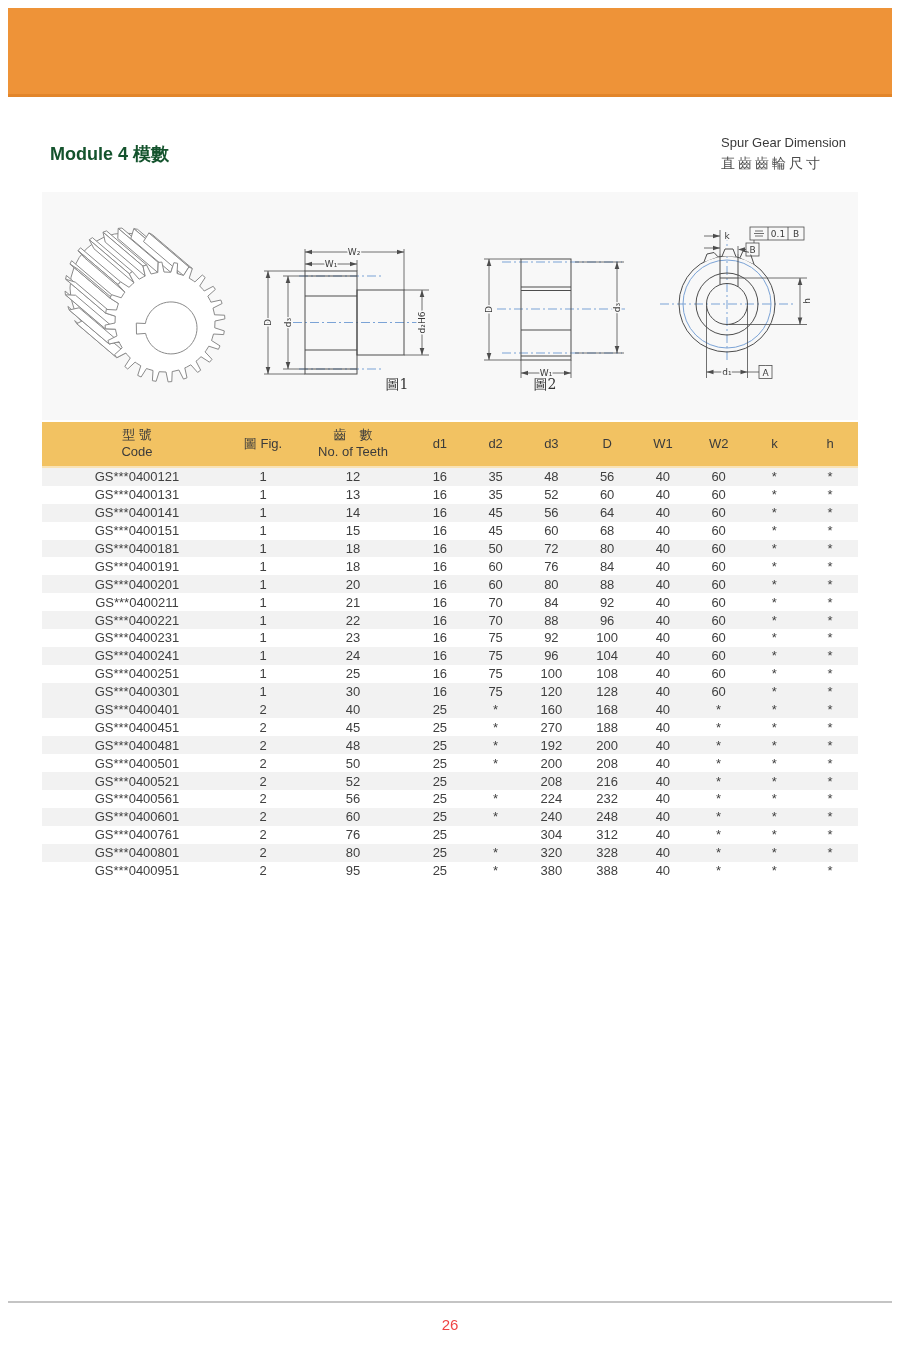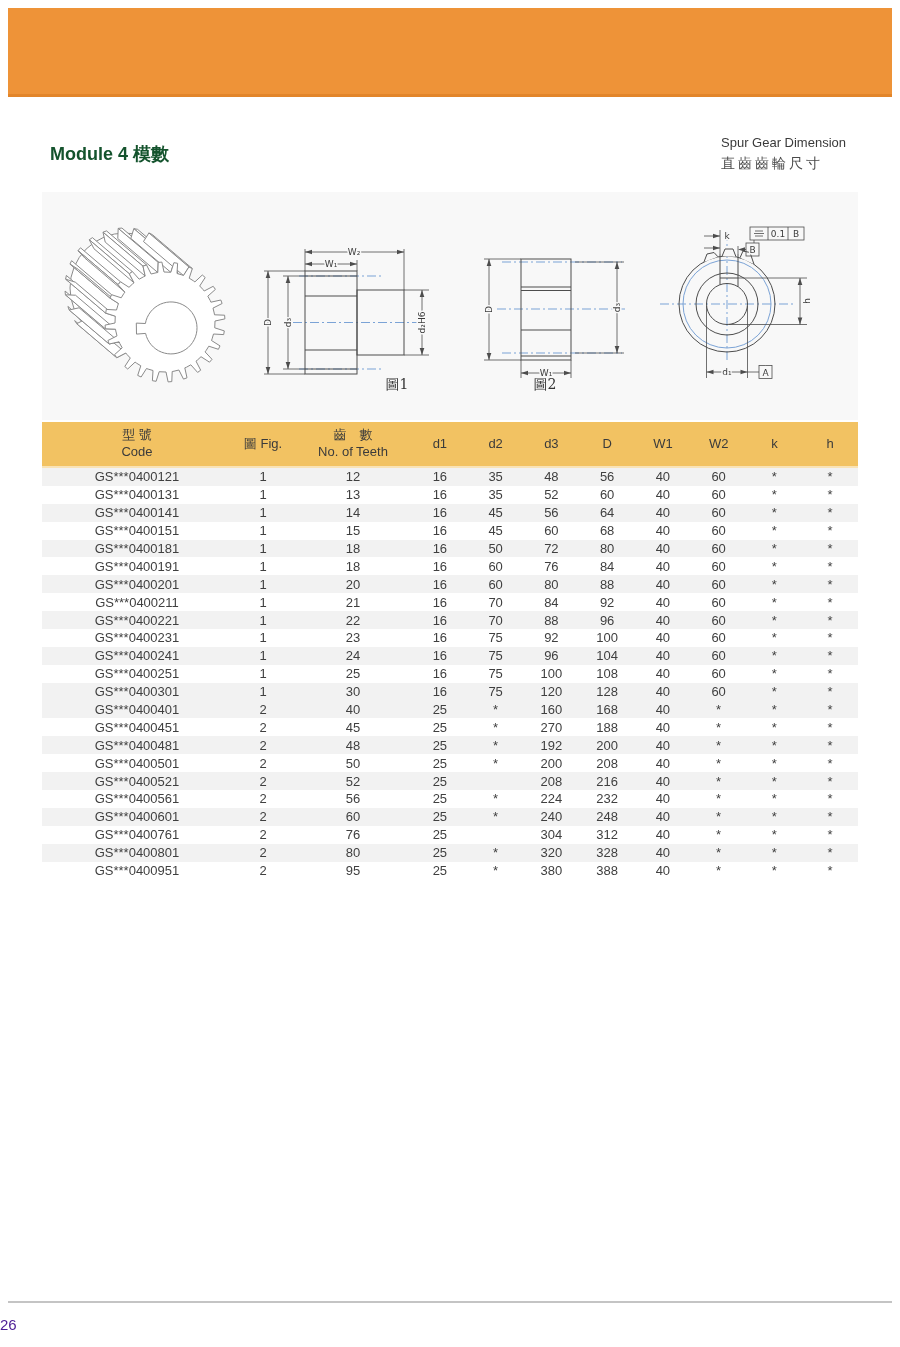--- a/index.html
+++ b/index.html
@@ -25,22 +25,22 @@
     font-family:"DejaVu Sans",sans-serif;}
   .g3d{stroke:#8a8a8a;stroke-width:1;stroke-linejoin:round;}
   
   .gear-table{position:absolute;left:42px;top:422px;width:816px;border-collapse:collapse;
     table-layout:fixed;font-size:13px;color:#3f3f3f;}
   .gear-table thead th{background:#f2c262;height:44px;font-weight:normal;vertical-align:middle;
     text-align:center;line-height:1.3;border-bottom:2px solid #f9e3b6;color:#3b3b3b;padding:0;}
   .gear-table td{height:17.9px;text-align:center;padding:0;vertical-align:middle;}
   .gear-table tr.alt td{background:#f2f2f2;}
   .footer-line{position:absolute;left:8px;top:1301px;width:884px;height:2px;background:#c4c4c4;}
-  .page-num{position:absolute;left:0;top:1316px;width:100%;text-align:left;
-    font-size:15px;color:#4c1d95;}
+  .page-num{position:absolute;left:0;top:1316px;width:100%;text-align:center;
+    font-size:15px;color:#ef4444;}
 </style>
 </head>
 <body>
 
 <div class="banner"></div>
 
 <div class="title-row">
   <span>Module 4</span>
   <span>模數</span>
 </div>

